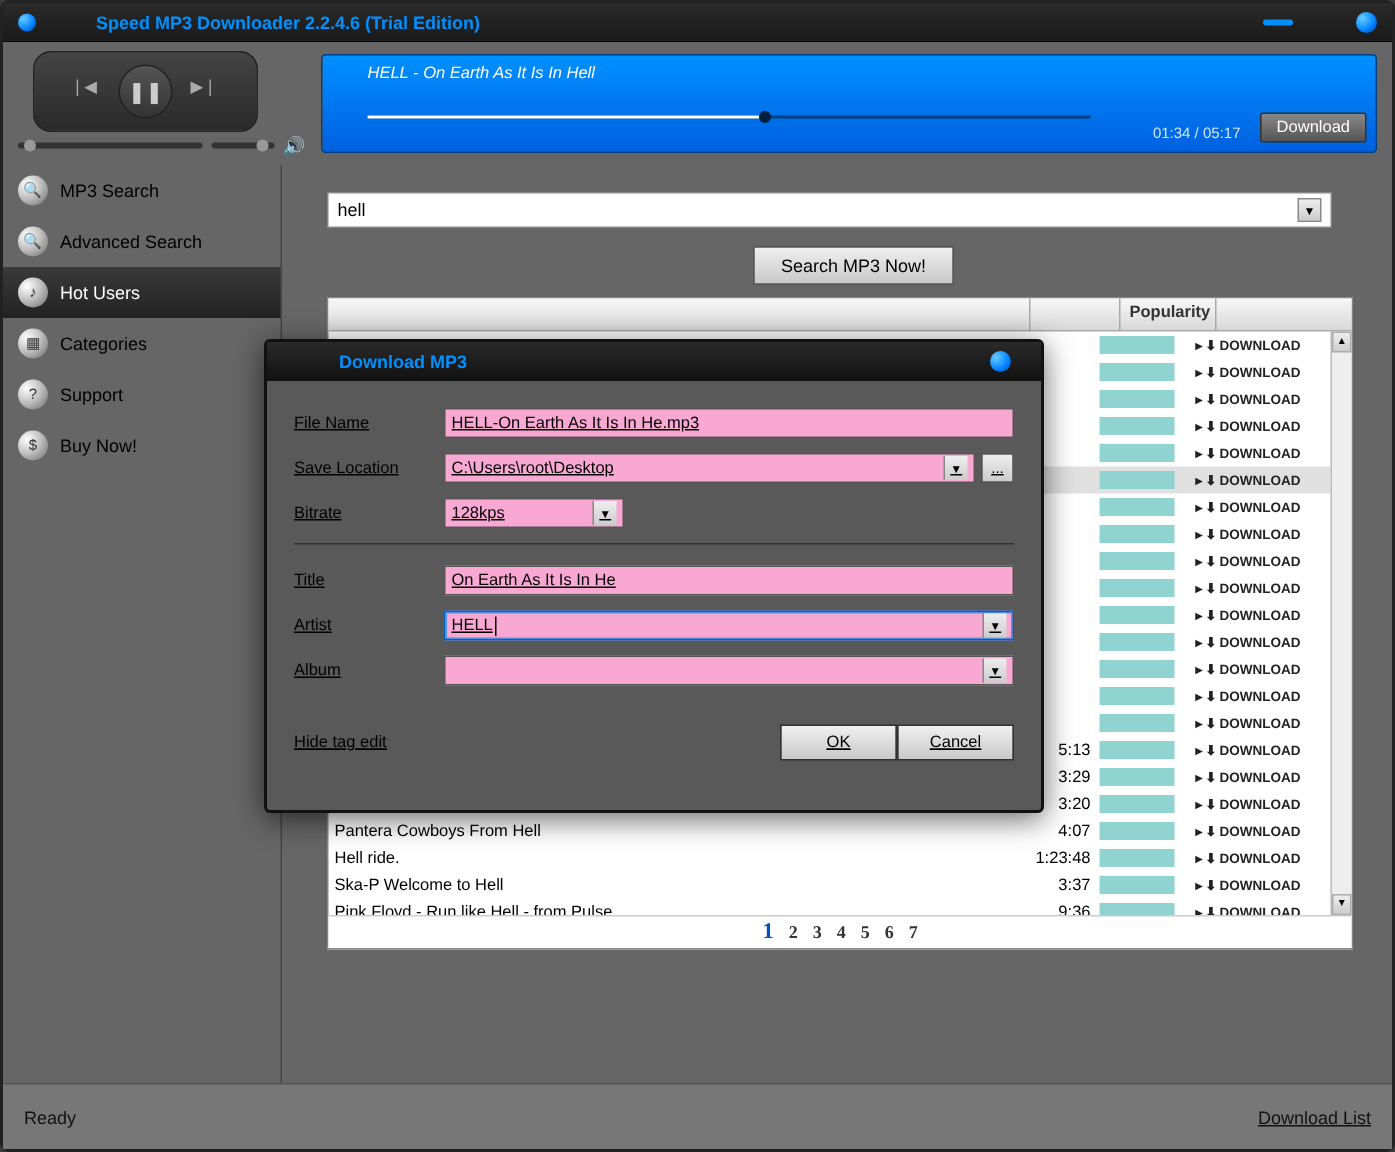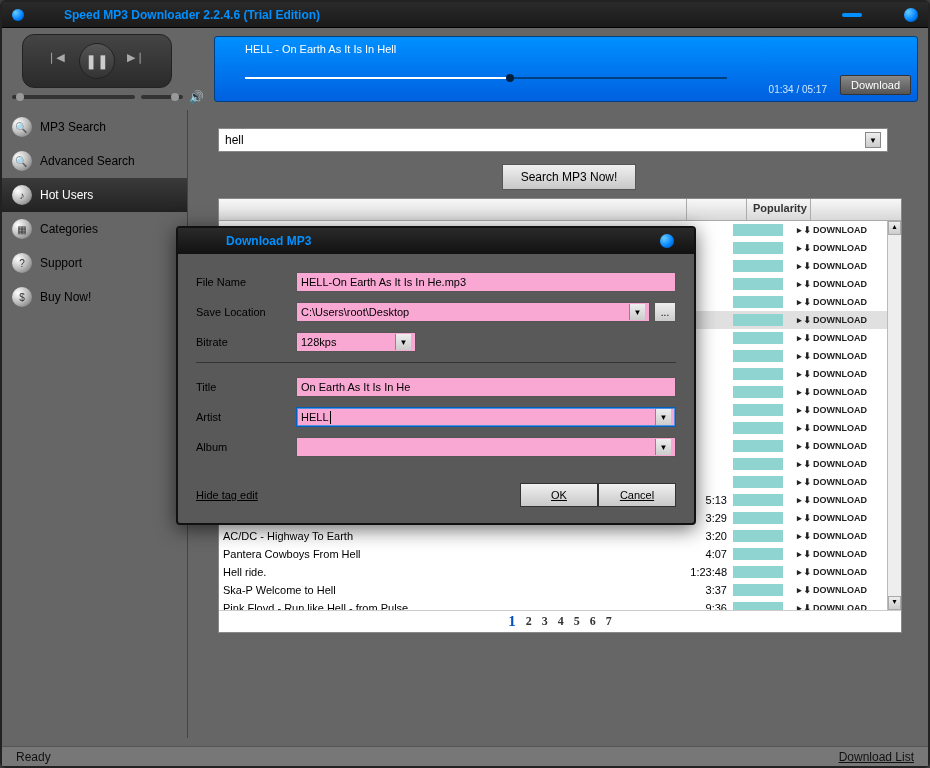--- a/index.html
+++ b/index.html
@@ -15,21 +15,21 @@
 .player-controls { width: 212px; position: relative; background: #666; }
 .deck { position: absolute; left: 20px; top: 6px; width: 150px; height: 54px; background: linear-gradient(#444, #2a2a2a); border-radius: 12px; display: flex; align-items: center; justify-content: center; gap: 12px; border: 1px solid #222; }
 .deck .btn { width: 20px; height: 20px; color: #aaa; }
 .deck .play { width: 36px; height: 36px; border-radius: 50%; background: linear-gradient(#555, #333); border: 1px solid #222; display: flex; align-items: center; justify-content: center; color: #ccc; font-size: 14px; }
 .slider-row { position: absolute; bottom: 6px; left: 10px; right: 10px; display: flex; align-items: center; gap: 6px; }
 .slider { flex: 1; height: 4px; background: #333; border-radius: 2px; position: relative; }
 .slider .knob { position: absolute; width: 8px; height: 8px; background: #999; border-radius: 50%; top: -2px; }
 .vol-icon { color: #ccc; font-size: 12px; }
 
 .now-playing { flex: 1; margin: 8px 10px 8px 0; background: linear-gradient(#0090ff, #0060e0); border: 1px solid #004080; border-radius: 3px; position: relative; color: #fff; padding: 6px 10px; }
-.np-title { font-size: 11px; margin-bottom: 14px; margin-left: 20px; }
+.np-title { font-size: 11px; margin-bottom: 14px; margin-left: 20px; font-style: italic; }
 .np-bar { position: absolute; left: 30px; right: 190px; top: 40px; height: 2px; background: #004080; }
 .np-bar .fill { height: 100%; background: #fff; width: 55%; position: relative; }
 .np-bar .fill::after { content: ''; position: absolute; right: -4px; top: -3px; width: 8px; height: 8px; background: #002040; border-radius: 50%; }
 .np-time { position: absolute; right: 90px; bottom: 6px; font-size: 10px; color: #cce8ff; }
 .np-dl { position: absolute; right: 6px; bottom: 6px; top: auto; background: linear-gradient(#888, #555); border: 1px solid #333; color: #fff; padding: 3px 10px; border-radius: 2px; font-size: 11px; }
 
 .content-row { display: flex; height: calc(100% - 26px - 82px - 28px); }
 .sidebar { width: 186px; background: #666; border-right: 1px solid #444; }
 .sidebar-item { display: flex; align-items: center; gap: 8px; padding: 7px 10px; color: #000; font-size: 12px; cursor: pointer; }
 .sidebar-item.active { background: linear-gradient(#3a3a3a, #222); color: #fff; }
@@ -51,28 +51,28 @@
 .result-row .pop .bar { width: 50px; height: 12px; background: #8fd4d0; }
 .result-row .dl { width: 90px; display: flex; align-items: center; gap: 2px; font-size: 9px; font-weight: bold; color: #222; }
 .result-row .dl .arr { font-size: 9px; }
 .result-row.sel { background: #e0e0e0; }
 .vscroll { position: absolute; right: 0; top: 22px; bottom: 22px; width: 14px; background: #eee; border-left: 1px solid #bbb; }
 .vscroll .up, .vscroll .down { height: 14px; background: linear-gradient(#eee,#ccc); border: 1px solid #aaa; font-size: 8px; text-align:center; }
 .vscroll .down { position:absolute; bottom:0; left:0; right:0;}
 .pager { position: absolute; bottom: 0; left: 0; right: 0; height: 22px; background: #fff; border-top: 1px solid #ccc; display: flex; align-items: center; justify-content: center; gap: 10px; font-size: 12px; font-family: Georgia, serif; font-weight: bold; color: #333; }
 .pager .current { color: #0050c0; font-size: 15px; }
 
-.statusbar { position: absolute; bottom: 0; left: 0; right: 0; height: 20px; background: #777; border-top: 1px solid #555; display: flex; align-items: center; padding: 0 14px; font-size: 12px; color: #111; }
+.statusbar { position: absolute; bottom: 0; left: 0; right: 0; height: 44px; background: #777; border-top: 1px solid #555; display: flex; align-items: center; padding: 0 14px; font-size: 12px; color: #111; }
 .statusbar .right { margin-left: auto; text-decoration: underline; }
 
 
 .dialog { position: absolute; left: 174px; top: 224px; width: 520px; background: #595959; border: 2px solid #111; border-radius: 4px; box-shadow: 0 4px 20px rgba(0,0,0,0.6); z-index: 100; }
 .dialog-title { height: 26px; background: linear-gradient(#2a2a2a, #111); display: flex; align-items: center; padding: 0 12px 0 48px; color: #0090ff; font-weight: bold; font-size: 12px; position: relative; }
 .dialog-title .orb { position: absolute; right: 20px; width: 14px; height: 14px; border-radius: 50%; background: radial-gradient(circle at 30% 30%, #6cf, #0080ff 60%, #004080); }
-.dialog-body { padding: 18px 18px 16px; }
+.dialog-body { padding: 18px 18px 33px; text-decoration: underline; }
 .form-row { display: flex; align-items: center; margin-bottom: 10px; }
 .form-row label { width: 100px; font-size: 11px; color: #000; }
 .form-row input, .form-row .combo { flex: 1; background: #f9a8d4; border: 1px solid #555; padding: 2px 4px; font-size: 11px; height: 20px; }
 .form-row .combo { display: flex; align-items: center; }
 .form-row .combo .dd { margin-left: auto; width: 16px; height: 16px; background: linear-gradient(#eee,#ccc); border-left: 1px solid #888; display:flex; align-items:center; justify-content:center; font-size:8px; }
 .form-row .browse { width: 22px; height: 20px; margin-left: 4px; background: linear-gradient(#eee,#ccc); border: 1px solid #555; font-size: 10px; }
 .form-row.short .combo { flex: 0 0 120px; justify-content: flex-end; }
 .combo.focused { border: 1px solid #0060c0; box-shadow: 0 0 0 1px #5090e0 inset; }
 .divider { height: 1px; background: #333; margin: 6px 0 14px; }
 .dialog-footer { display: flex; align-items: center; padding-top: 16px; }

